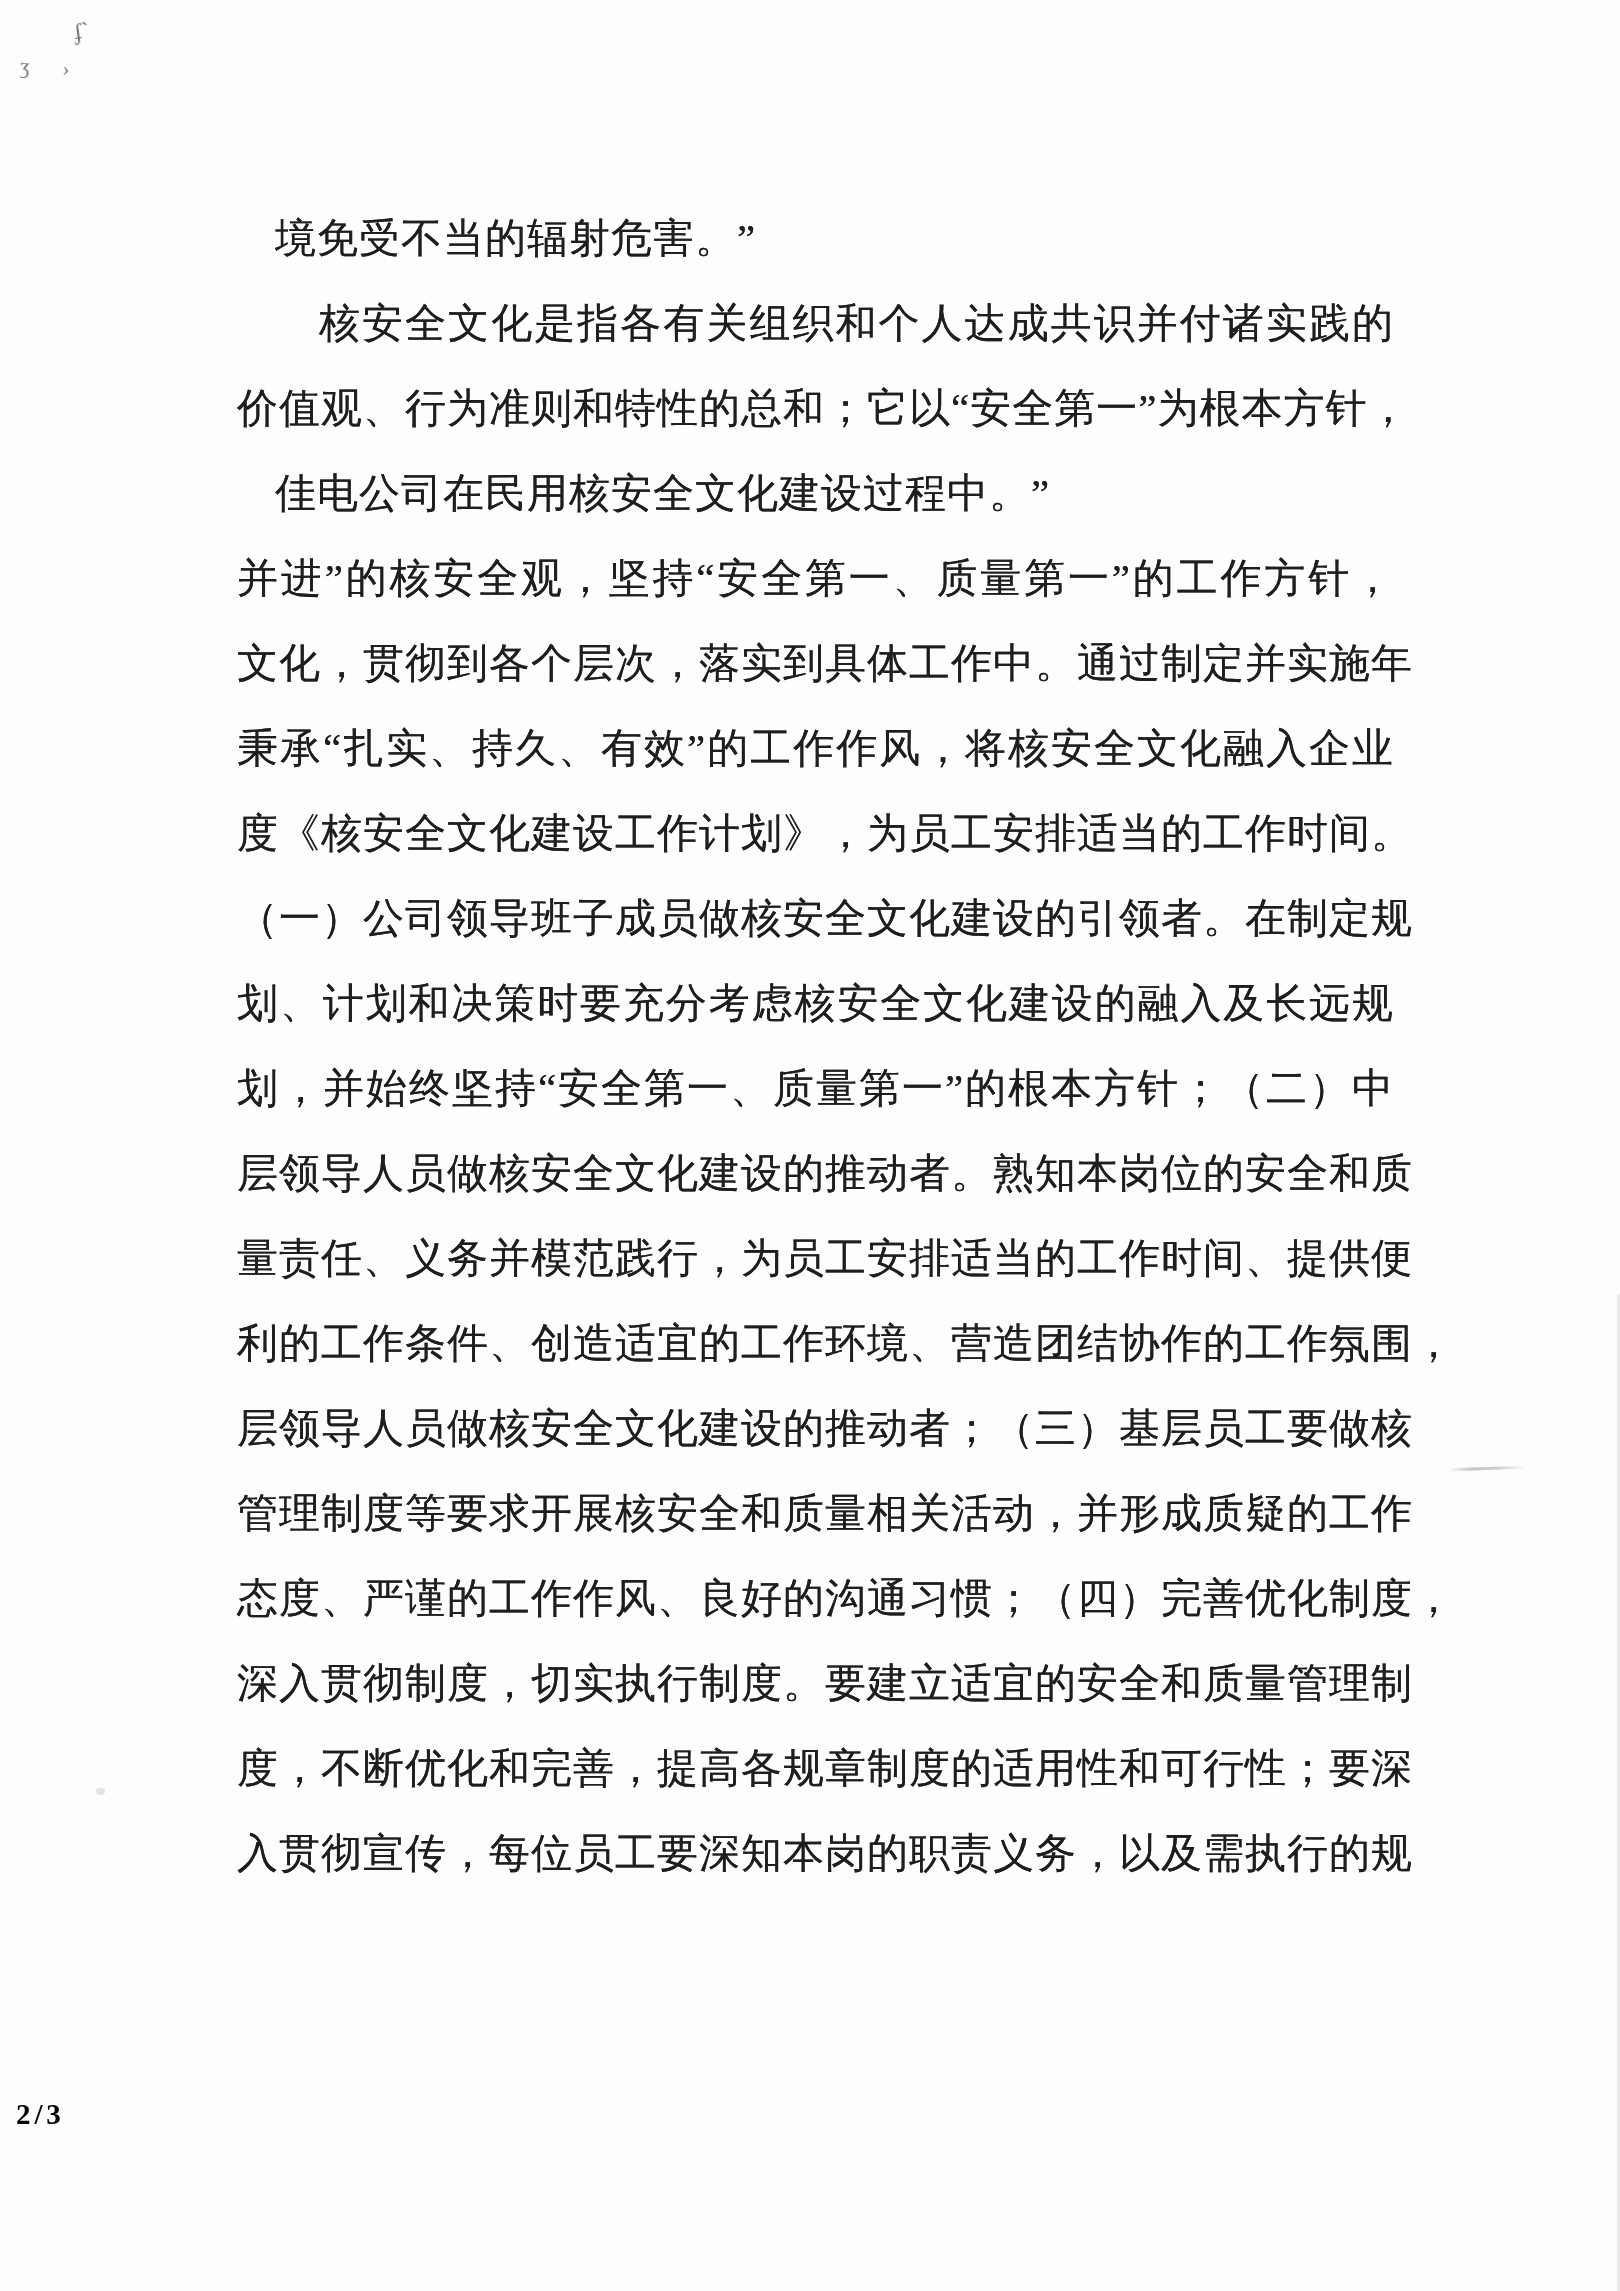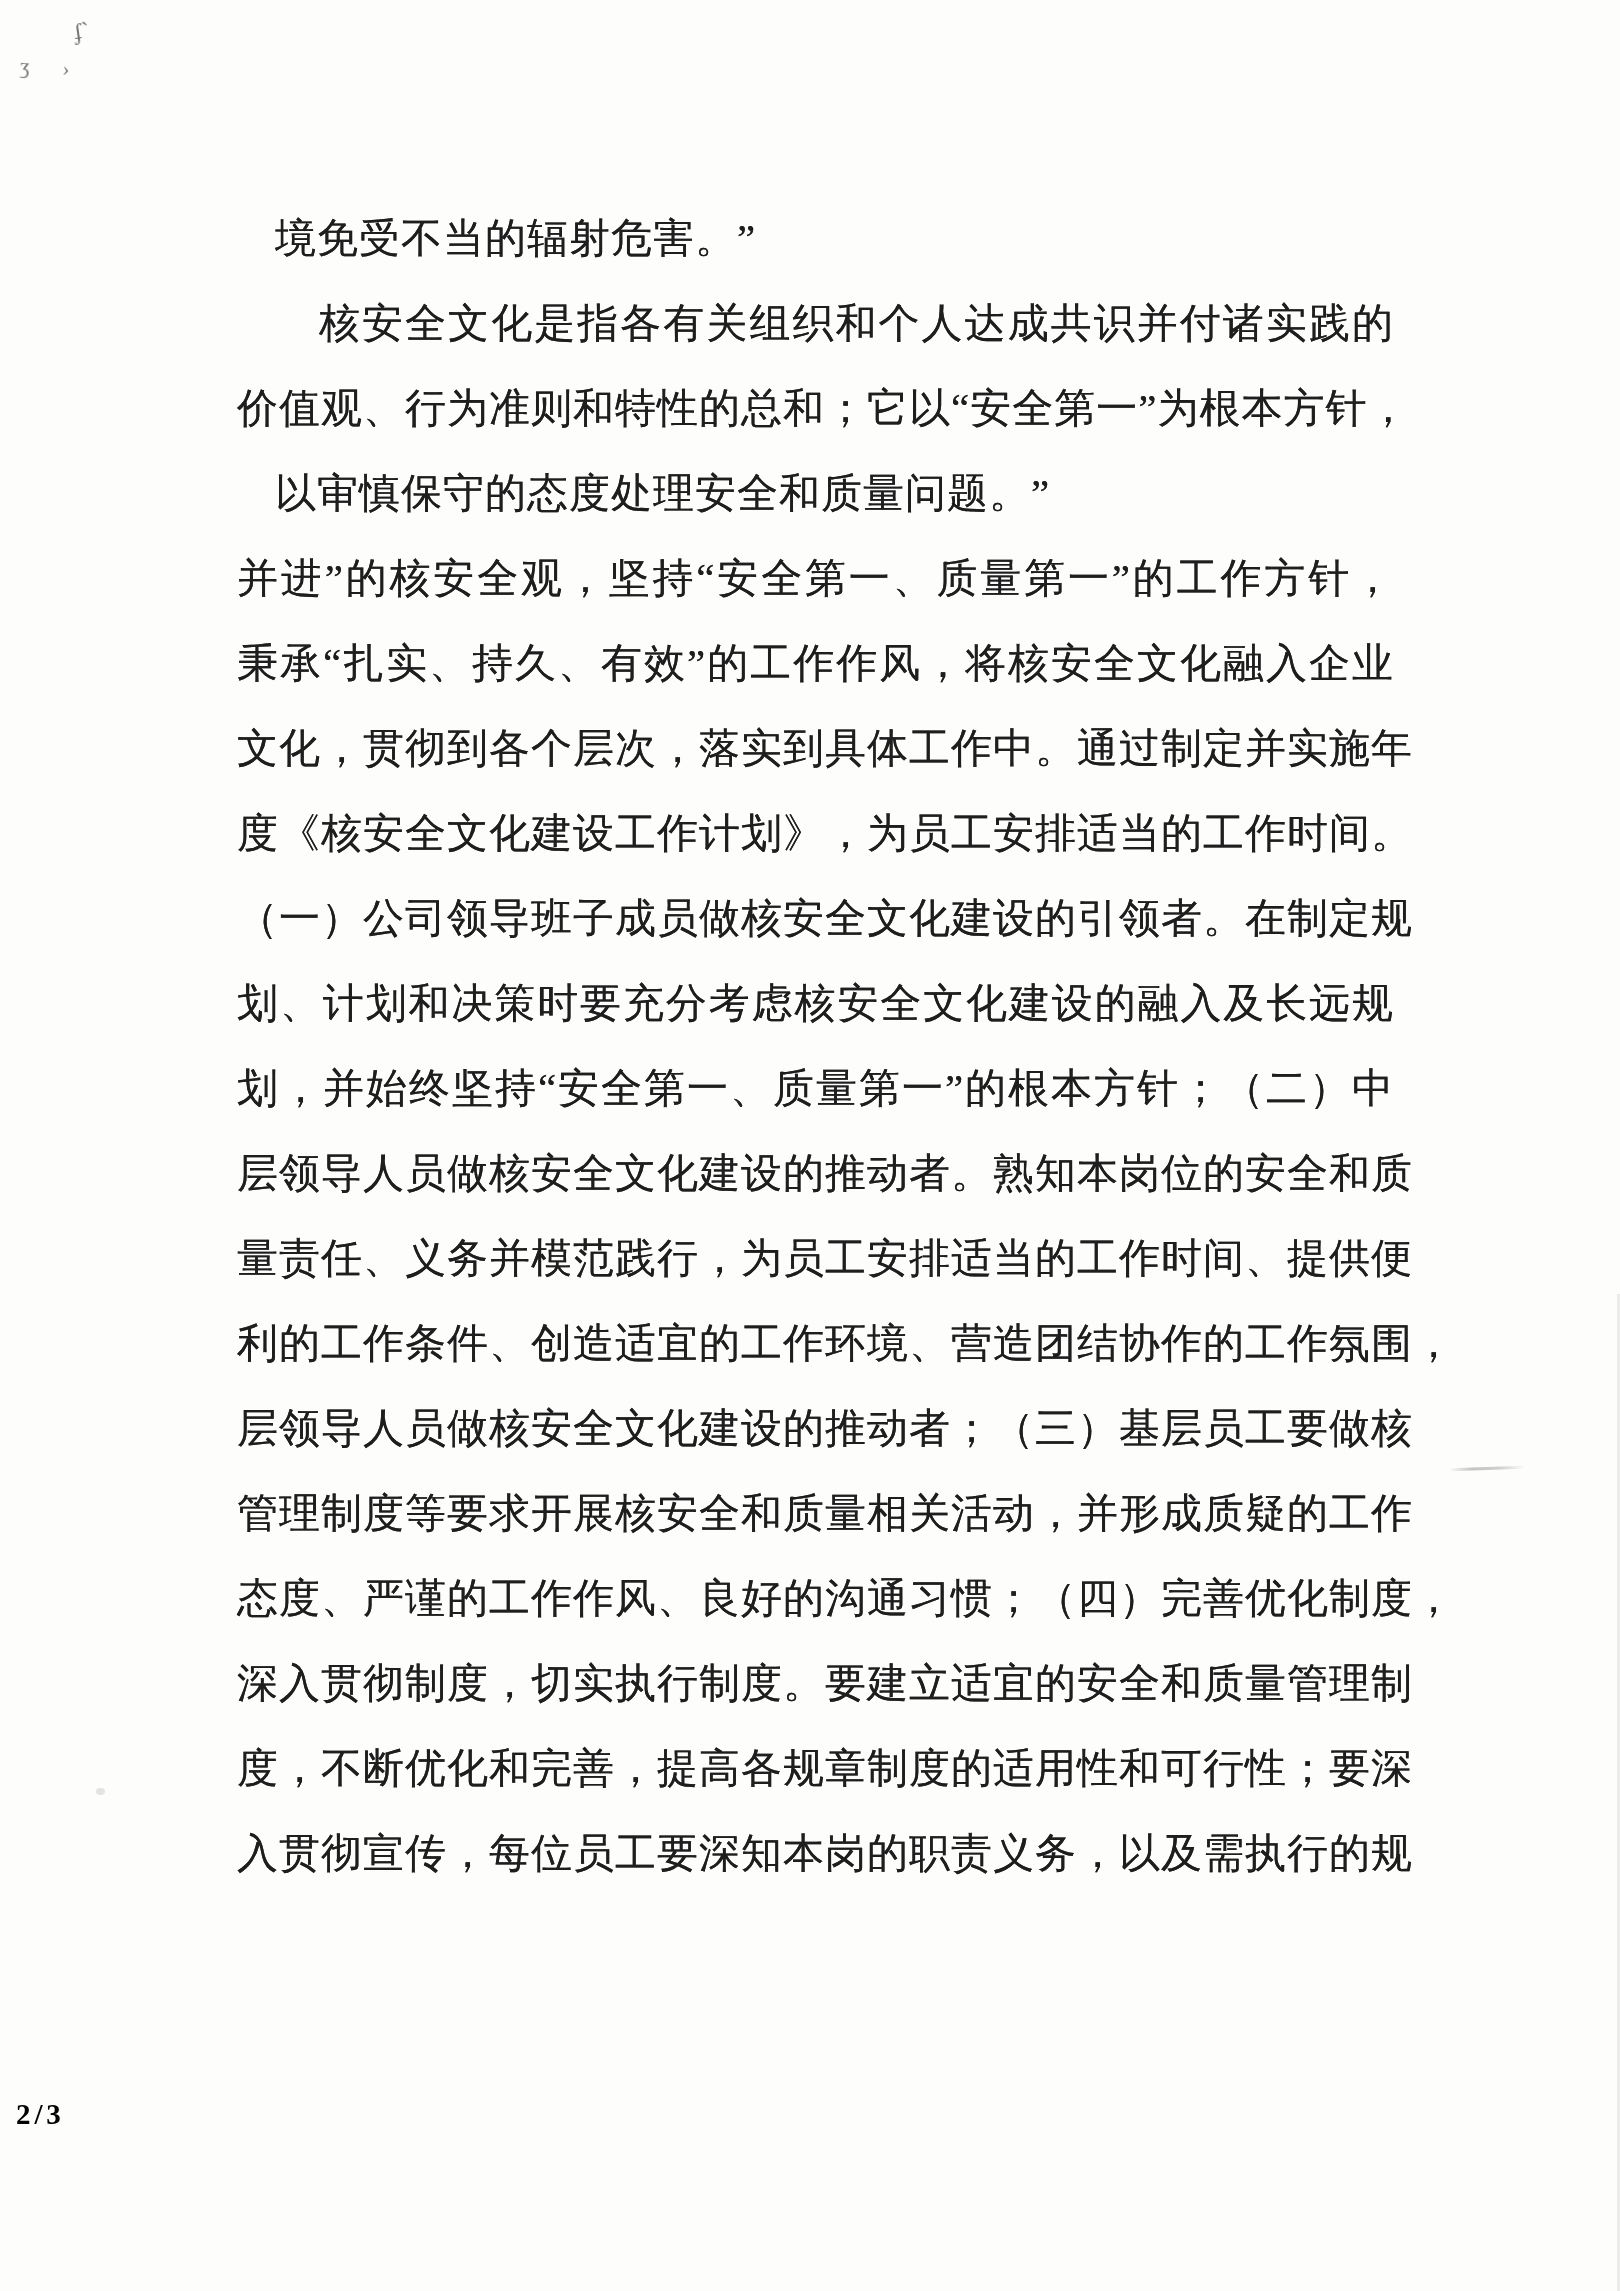--- a/index.html
+++ b/index.html
@@ -104,24 +104,24 @@
 
 <div class="page">
 
   <span class="pen-mark" style="left:74px; top:19.6px;">ʄˋ</span>
   <span class="pen-mark m2" style="left:19.6px; top:57px;">ʒ ›</span>
 
   <div class="textblock">
     <div class="line para-end">境免受不当的辐射危害。”</div>
     <div class="line indent">核安全文化是指各有关组织和个人达成共识并付诸实践的</div>
     <div class="line">价值观、行为准则和特性的总和；它以“安全第一”为根本方针，</div>
-    <div class="line para-end">以审慎保守的态度处理安全和质量问题。”</div>
+    <div class="line para-end">佳电公司在民用核安全文化建设过程中。”</div>
     <div class="line">并进”的核安全观，坚持“安全第一、质量第一”的工作方针，</div>
+    <div class="line">文化，贯彻到各个层次，落实到具体工作中。通过制定并实施年</div>
     <div class="line">秉承“扎实、持久、有效”的工作作风，将核安全文化融入企业</div>
-    <div class="line">文化，贯彻到各个层次，落实到具体工作中。通过制定并实施年</div>
     <div class="line">度《核安全文化建设工作计划》，为员工安排适当的工作时间。</div>
     <div class="line">（一）公司领导班子成员做核安全文化建设的引领者。在制定规</div>
     <div class="line">划、计划和决策时要充分考虑核安全文化建设的融入及长远规</div>
     <div class="line">划，并始终坚持“安全第一、质量第一”的根本方针；（二）中</div>
     <div class="line">层领导人员做核安全文化建设的推动者。熟知本岗位的安全和质</div>
     <div class="line">量责任、义务并模范践行，为员工安排适当的工作时间、提供便</div>
     <div class="line">利的工作条件、创造适宜的工作环境、营造团结协作的工作氛围，</div>
     <div class="line">层领导人员做核安全文化建设的推动者；（三）基层员工要做核</div>
     <div class="line">管理制度等要求开展核安全和质量相关活动，并形成质疑的工作</div>
     <div class="line">态度、严谨的工作作风、良好的沟通习惯；（四）完善优化制度，</div>

